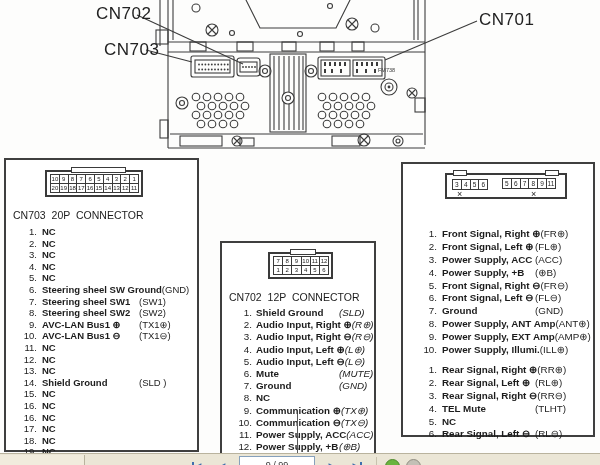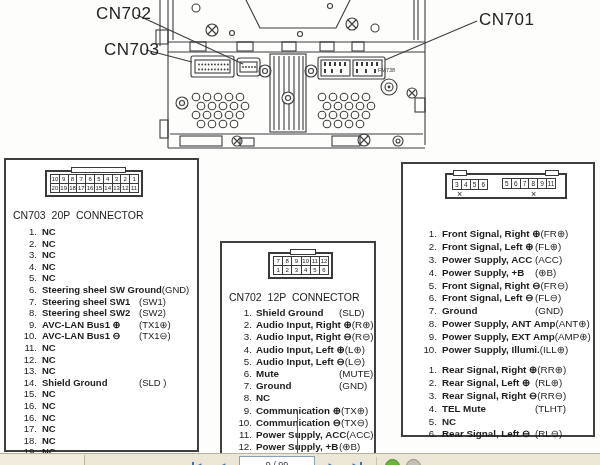--- a/index.html
+++ b/index.html
@@ -14,21 +14,21 @@
   .num{text-align:right;flex:none;}
   .pname{flex:1;white-space:nowrap;font-weight:bold;}
   .pcode{flex:none;white-space:nowrap;}
   
   .p-left .pin-row{height:11.6px;font-size:9.5px;}
   .p-left .num{width:24px;padding-right:5px;}
   .p-left .pcode{width:58px;}
   
   .p-mid .pin-row{height:12.2px;font-size:9.8px;}
   .p-mid .num{width:21px;padding-right:4px;}
-  .p-mid .pcode{width:52px;}
+  .p-mid .pcode{width:52px;font-style:italic;}
   
   .p-right .pin-row{height:12.9px;font-size:9.8px;}
   .p-right .num{width:24px;padding-right:5px;}
   .p-right .pcode{width:56px;}
   
   .conn{position:absolute;border:2px solid #3a3a3a;background:#fff;box-sizing:border-box;padding:2px 3px;}
   .cells{display:flex;}
   .cell{border:1px solid #3a3a3a;background:#fff;color:#222;text-align:center;flex:none;
         margin-right:-1px;box-sizing:border-box;}
   .cells + .cells{margin-top:-1px;}

